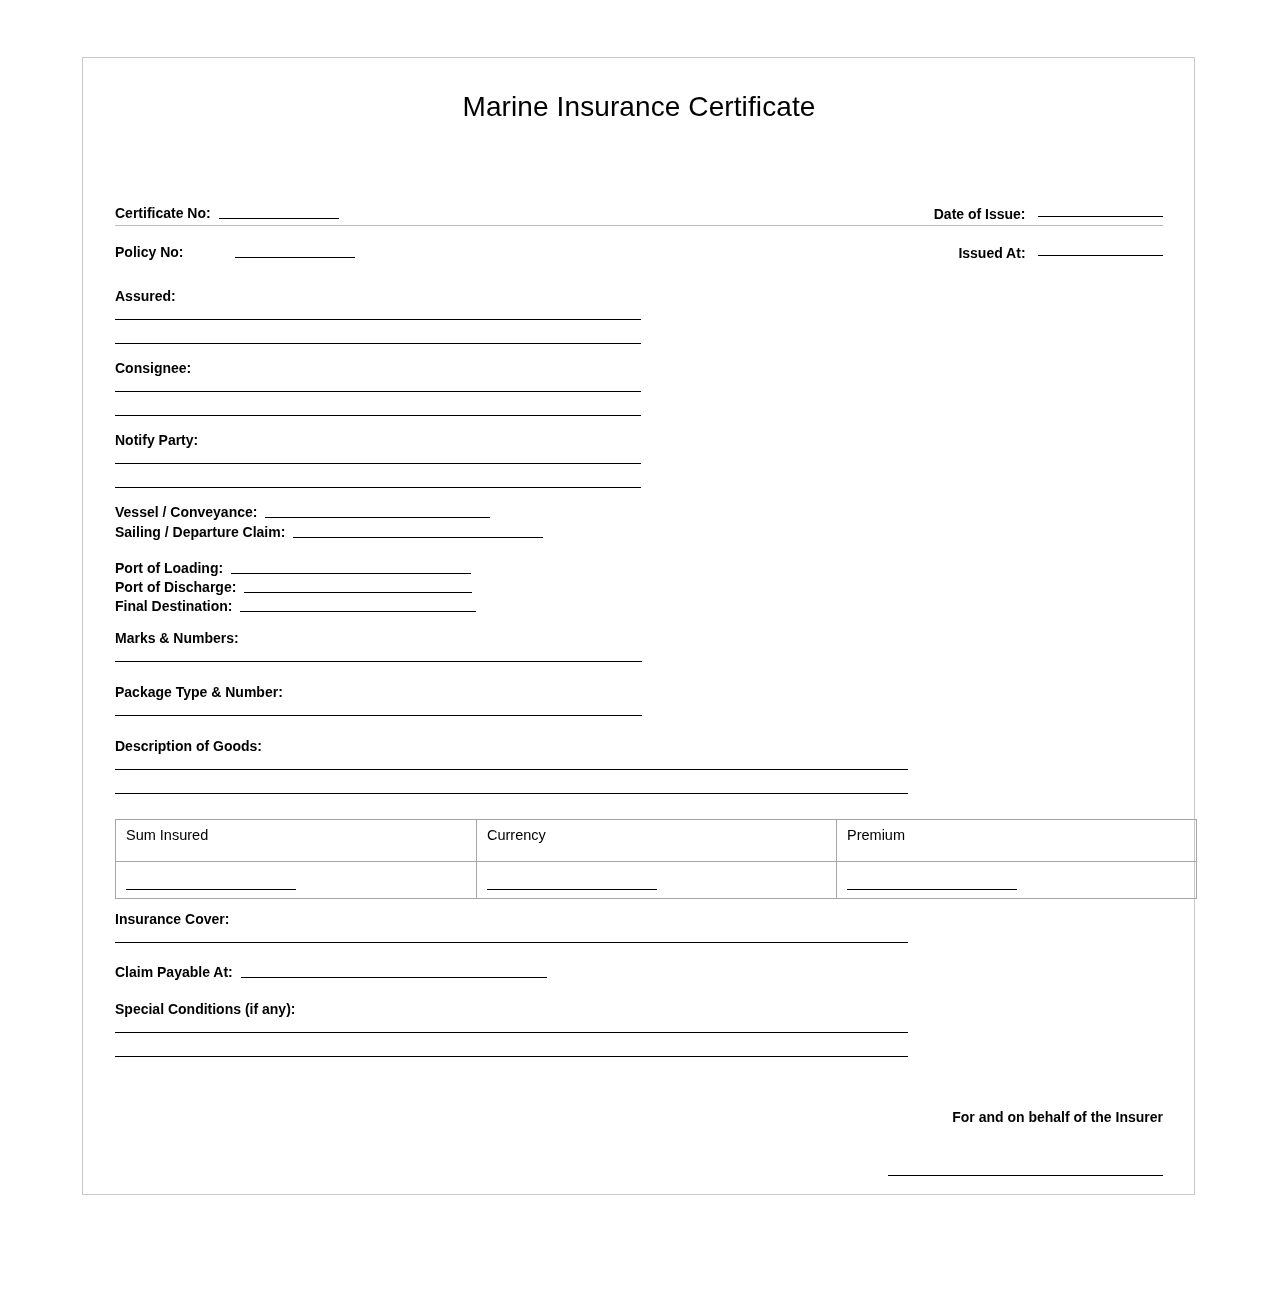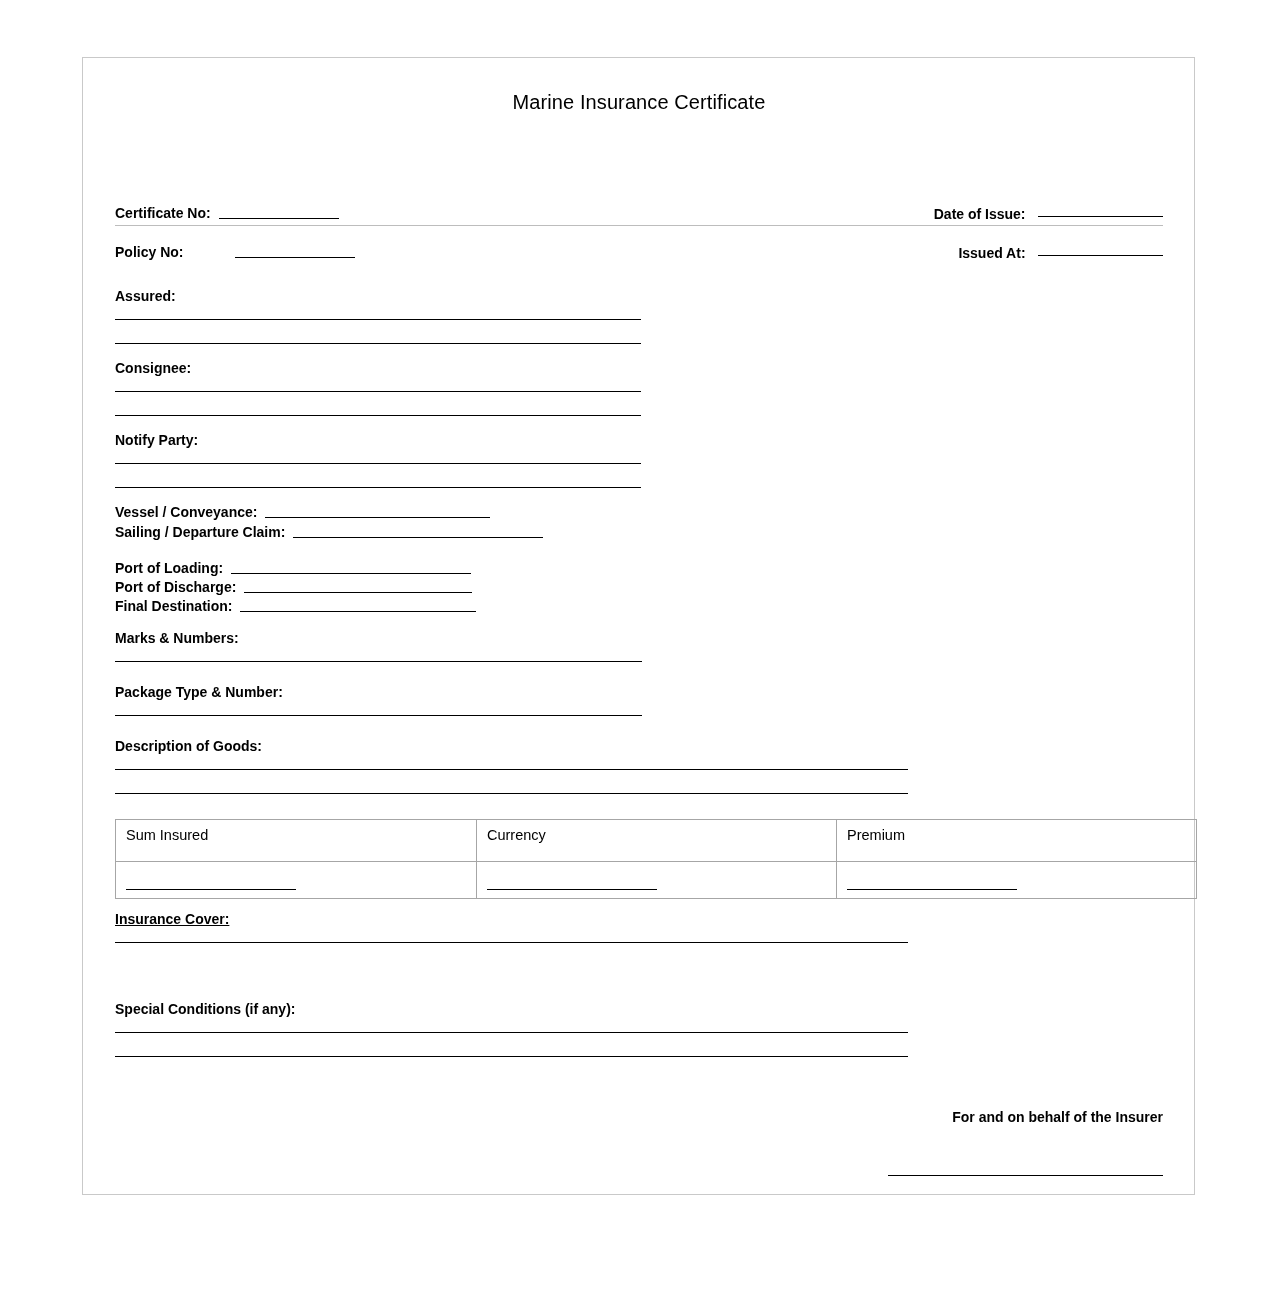--- a/index.html
+++ b/index.html
@@ -35,21 +35,21 @@
     height: 100%;
   }
 
   
   .doc-title {
     position: absolute;
     left: 0;
     top: 33px;
     width: 1048px;
     text-align: center;
-    font-size: 20px;
+    font-size: 28px;
     font-weight: 400;
     letter-spacing: 0.1px;
     white-space: nowrap;
   }
 
   
   .lbl {
     font-size: 14px;
     font-weight: bold;
     white-space: nowrap;
@@ -260,25 +260,29 @@
           <td>
               <span class="cell-rule"></span>
             </td>
           <td>
               <span class="cell-rule"></span>
             </td>
         </tr>
       </tbody>
     </table>
 
-    <div class="row" style="left:0; top:853px;text-decoration:underline;">
+    <div class="row" style="left:0; top:853px;">
       <span class="lbl">Insurance Cover:</span>
     </div>
     <div class="rule" style="left:0; top:884px; width:793px;"></div>
 
+    <div class="row" style="left:0; top:906px;">
+      <span class="lbl">Claim Payable At:</span>
+      <span class="fill" style="width:306px;"></span>
+    </div>
 
     <div class="row" style="left:0; top:943px;">
       <span class="lbl">Special Conditions (if any):</span>
     </div>
     <div class="rule" style="left:0; top:974px; width:793px;"></div>
     <div class="rule" style="left:0; top:998px; width:793px;"></div>
 
     <div class="sig-heading" style="top:1051px;">For and on behalf of the Insurer</div>
     <div class="sig-rule" style="top:1117px;"></div>
 

